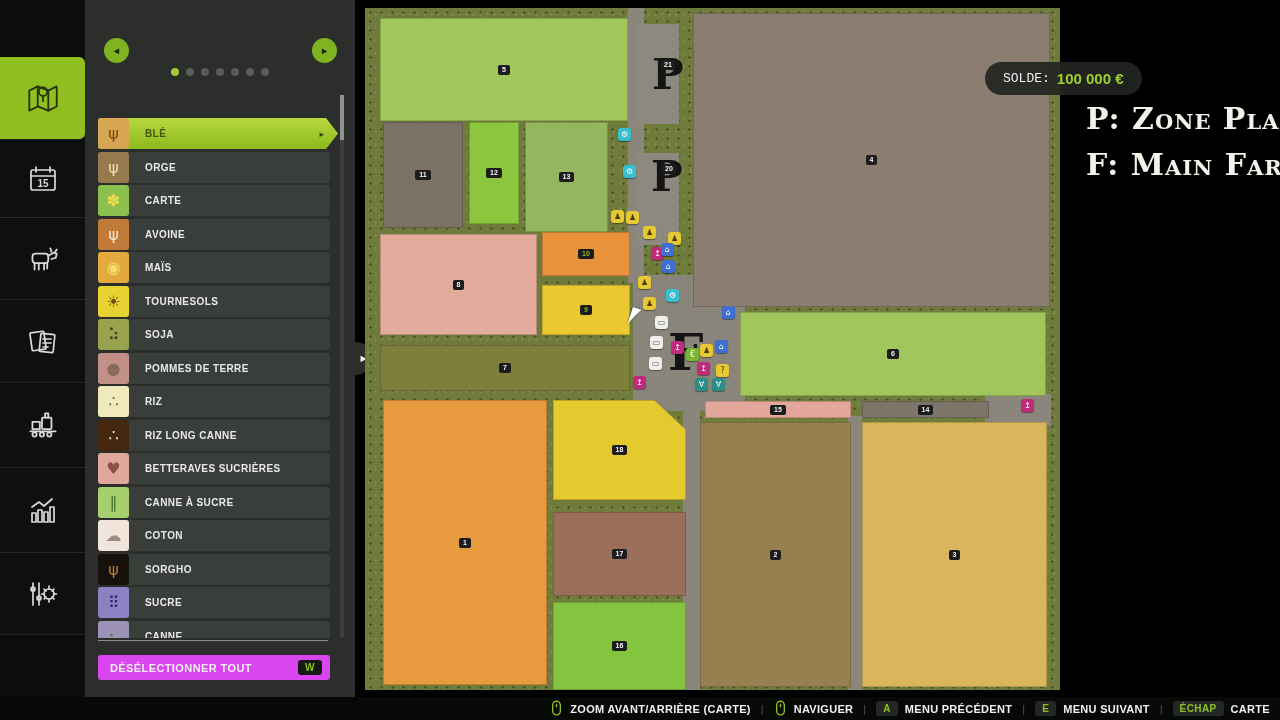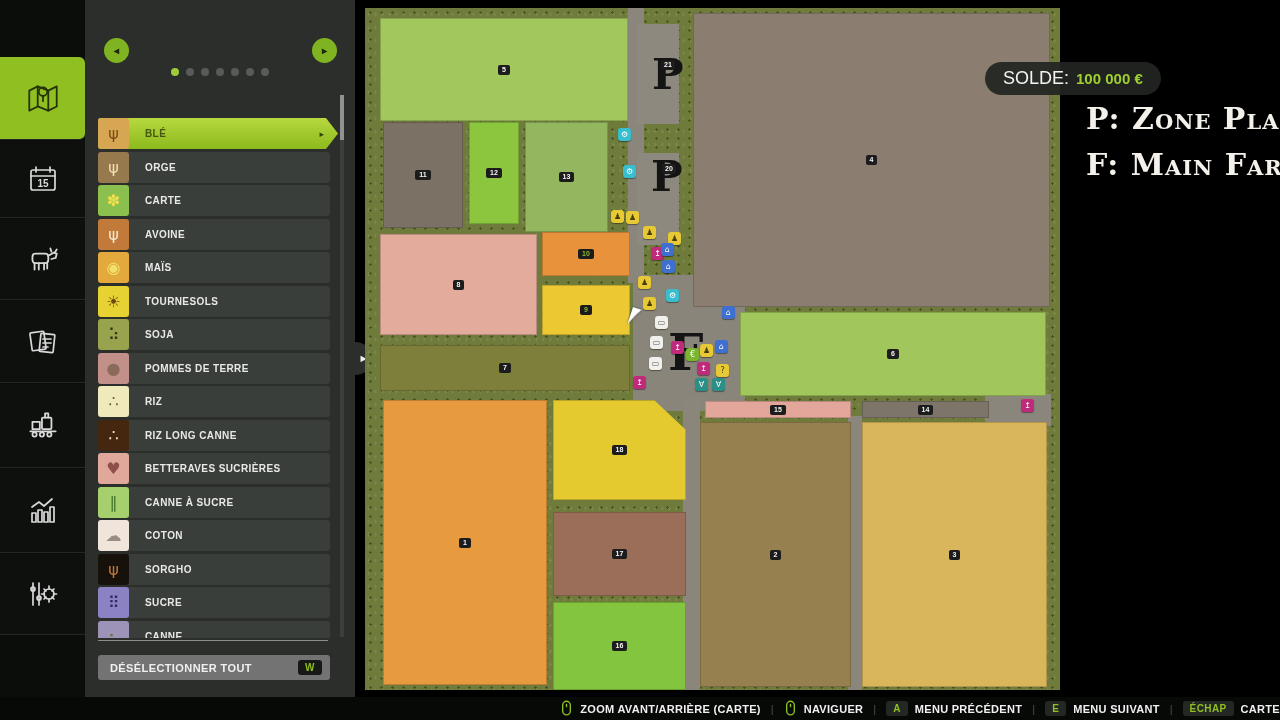--- a/index.html
+++ b/index.html
@@ -23,21 +23,21 @@
   #scroll-track { position:absolute; left:255px; top:95px; width:4px; height:542px; background:#3c3f3c; }
   #scroll-thumb { position:absolute; left:0; top:0; width:4px; height:45px; background:#909390; }
   #crop-list { position:absolute; left:13px; top:118px; width:240px; height:520px; overflow:hidden; }
   .crop-row { position:absolute; left:0; width:232px; height:31px; background:#3a3e3a; border-radius:3px; display:flex; align-items:center; }
   .crop-row .tile { width:31px; height:31px; border-radius:3px; display:flex; align-items:center; justify-content:center; font-size:16px; flex:0 0 31px; font-family:"DejaVu Sans", sans-serif; }
   .crop-row .crop-label { margin-left:16px; color:#e8e8e8; font-size:10px; font-weight:bold; letter-spacing:.4px; white-space:nowrap; }
   .crop-row.sel { width:240px; background:linear-gradient(#b7d83f,#8cba1d); clip-path:polygon(0 0,95% 0,100% 50%,95% 100%,0 100%); }
   .crop-row.sel .crop-label { color:#44590f; }
   .crop-row .sel-arrow { position:absolute; right:14px; color:#31420c; font-size:9px; }
   #divider { position:absolute; left:13px; top:640px; width:230px; height:1px; background:#8a8d8a; }
-  #deselect-row { position:absolute; left:13px; top:655px; width:232px; height:25px; background:#737373; border-radius:3px; display:flex; align-items:center; justify-content:space-between; padding:0 8px 0 12px; }
+  #deselect-row { position:absolute; left:13px; top:655px; width:232px; height:25px; background:#d946ef; border-radius:3px; display:flex; align-items:center; justify-content:space-between; padding:0 8px 0 12px; }
   #deselect-row .lbl { color:#f0f0f0; font-size:11px; font-weight:bold; letter-spacing:.4px; }
   .keycap { background:#161916; color:#8fbf21; font-size:10px; font-weight:bold; padding:2px 7px; border-radius:3px; letter-spacing:.5px; }
   #panel-tab { position:absolute; left:355px; top:342px; width:17px; height:33px; background:#2b2e2b; border-radius:0 17px 17px 0; display:flex; align-items:center; justify-content:center; color:#f0f0f0; font-size:8px; }
 
   
   #map { position:absolute; left:365px; top:8px; width:695px; height:682px;
     background-color:#6e7b3a;
     background-image:
       radial-gradient(rgba(40,50,15,.55) 1.2px, transparent 1.4px),
       radial-gradient(rgba(135,145,85,.5) 1px, transparent 1.2px);
@@ -46,26 +46,26 @@
   .field { position:absolute; display:flex; align-items:center; justify-content:center; box-shadow:inset 0 0 0 1px rgba(0,0,0,.18); }
   .fnum { background:#1c1c1c; color:#f5f5f5; font-size:7px; font-weight:bold; padding:1px 4px; border-radius:2px; line-height:8px; }
   .fnum.green { color:#8ab82e; }
   .map-letter { position:absolute; font-family:"DejaVu Serif", serif; font-weight:bold; color:#141414; line-height:1; }
   .map-badge { position:absolute; background:#1c1c1c; color:#f5f5f5; font-size:7px; font-weight:bold; padding:1px 3px; border-radius:2px; line-height:8px; }
   .micon { position:absolute; width:13px; height:13px; border-radius:3px; display:flex; align-items:center; justify-content:center; font-size:8px; color:#fff; box-shadow:0 1px 1px rgba(0,0,0,.4); font-family:"DejaVu Sans", sans-serif; }
   #map-cursor { position:absolute; width:0; height:0; border-left:5px solid #fff; border-right:4px solid transparent; border-bottom:11px solid transparent; border-top:7px solid #fff; transform:rotate(18deg); filter:drop-shadow(0 0 1px #333); }
 
   
   #balance { position:absolute; left:985px; top:62px; height:33px; background:rgba(33,37,33,.93); border-radius:17px; display:flex; align-items:center; padding:0 18px; gap:7px; }
-  #balance .bl { color:#f2f2f2; font-size:18px; }
+  #balance .bl { color:#f2f2f2; font-size:13px;font-family:Liberation Mono, monospace; }
   #balance .bv { color:#9fd02f; font-size:15px; font-weight:bold; }
   #legend { position:absolute; left:1086px; top:96px; width:400px; color:#f4f1ea; font-family:"DejaVu Serif", serif; font-weight:bold; font-variant:small-caps; font-size:30px; line-height:46px; white-space:nowrap; letter-spacing:1px; }
 
   
-  #bottombar { position:absolute; left:0; top:697px; width:1280px; height:23px; background:#070907; display:flex; align-items:center; justify-content:flex-end; gap:10px; }
+  #bottombar { position:absolute; left:0; top:697px; width:1280px; height:23px; background:#070907; display:flex; align-items:center; justify-content:flex-end; padding-right:10px; gap:10px; }
   .bb-item { display:flex; align-items:center; gap:7px; }
   .bb-label { color:#f0f0f0; font-size:11px; font-weight:bold; letter-spacing:.3px; }
   .bb-sep { color:#4a4d4a; font-size:11px; }
   .bb-key { background:#242824; color:#8fbf21; font-size:10px; font-weight:bold; padding:2px 7px; border-radius:3px; letter-spacing:.4px; }
   .mouse-ico svg { display:block; }
 </style>
 </head>
 <body>
 
 <div id="stage">

